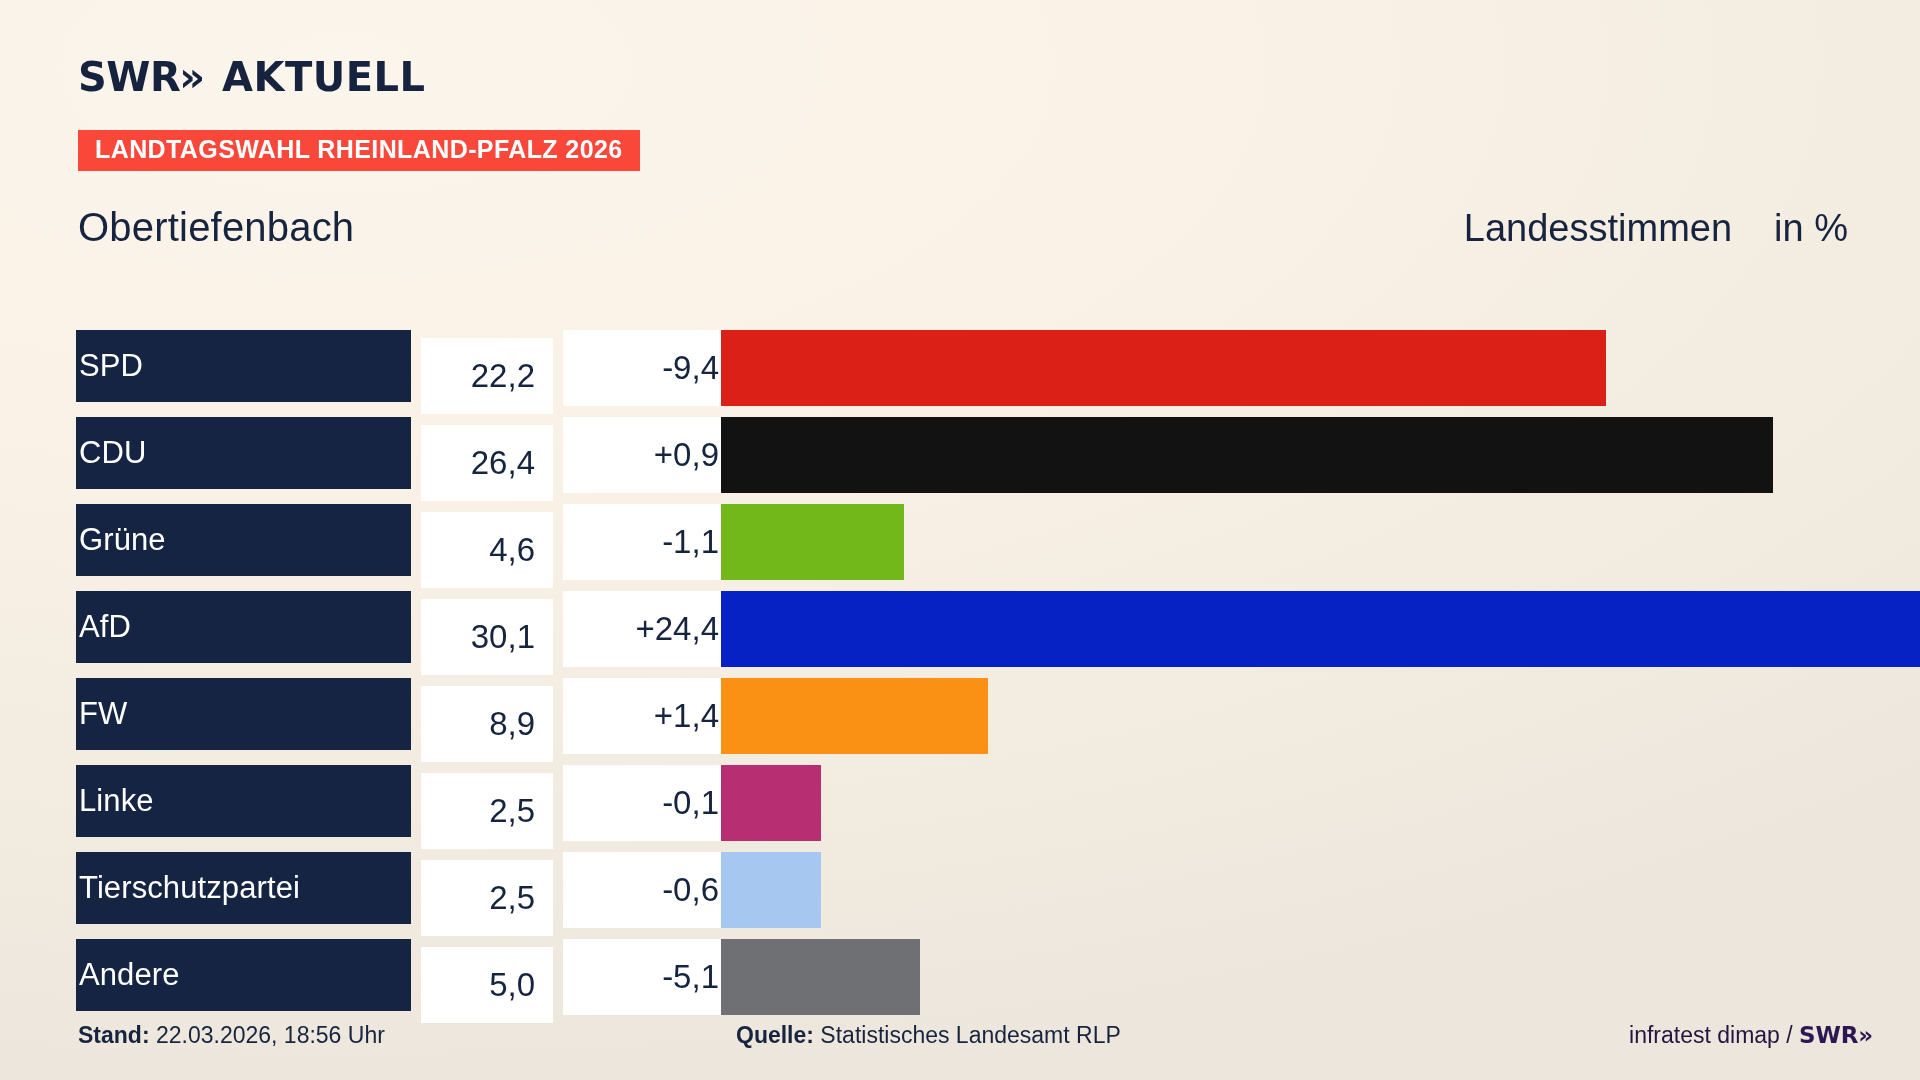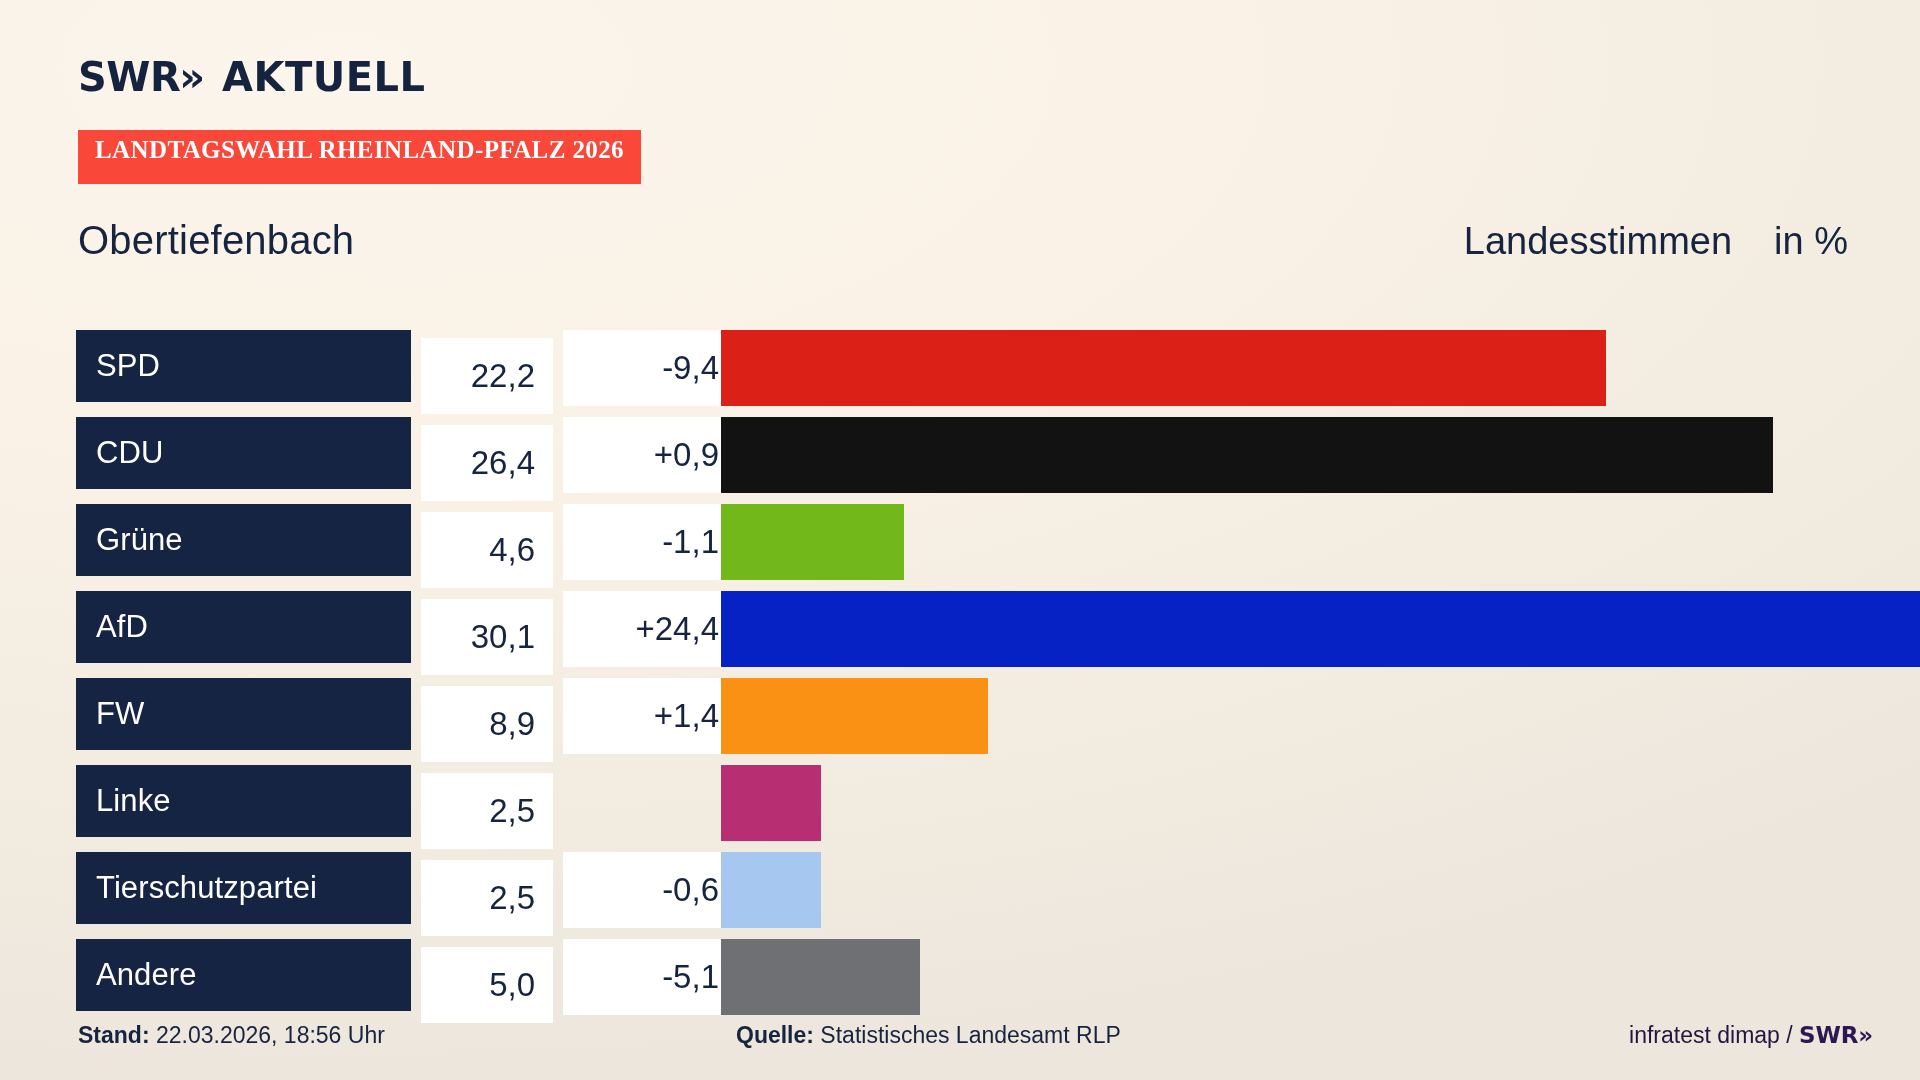--- a/index.html
+++ b/index.html
@@ -61,25 +61,25 @@
     color: #15233f;
     line-height: 1;
     margin-left: 10px;
   }
 
   .badge {
     display: inline-block;
     margin-top: 30px;
     background: #f9483a;
     color: #ffffff;
-    font-family: Liberation Serif, serif;
+    font-family: Liberation Sans, sans-serif;
     font-weight: 700;
     font-size: 25px;
     letter-spacing: 0.4px;
-    padding: 7px 17px 22px 17px;
+    padding: 7px 17px 9px 17px;
     line-height: 1;
   }
 
   .subhead {
     margin-top: 34px;
     display: flex;
     align-items: baseline;
     justify-content: space-between;
     color: #16243f;
   }
@@ -123,21 +123,21 @@
   .cell-party {
     position: absolute;
     left: 0;
     top: 0;
     width: 335px;
     height: 72px;
     background: #152443;
     display: flex;
     align-items: center;
     box-sizing: border-box;
-    padding-left: 20px;
+    padding-left: 3px;
   }
   .cell-party span {
     color: #ffffff;
     font-size: 31px;
     font-weight: 400;
     font-family: "Liberation Sans", sans-serif;
     letter-spacing: 0.1px;
     white-space: nowrap;
   }
 
@@ -317,20 +317,23 @@
           <div class="bar" style="width: 267.11px; background: rgb(250, 145, 20);"></div>
         </div>
       </div>
       <div class="row">
         <div class="cell-party">
           <span>Linke</span>
         </div>
         <div class="cell-num cell-value">
           <span>2,5</span>
         </div>
+        <div class="cell-num cell-diff">
+          <span>-0,1</span>
+        </div>
         <div class="barwrap">
           <div class="bar" style="width: 99.6678px; background: rgb(183, 46, 114);"></div>
         </div>
       </div>
       <div class="row">
         <div class="cell-party">
           <span>Tierschutzpartei</span>
         </div>
         <div class="cell-num cell-value">
           <span>2,5</span>

